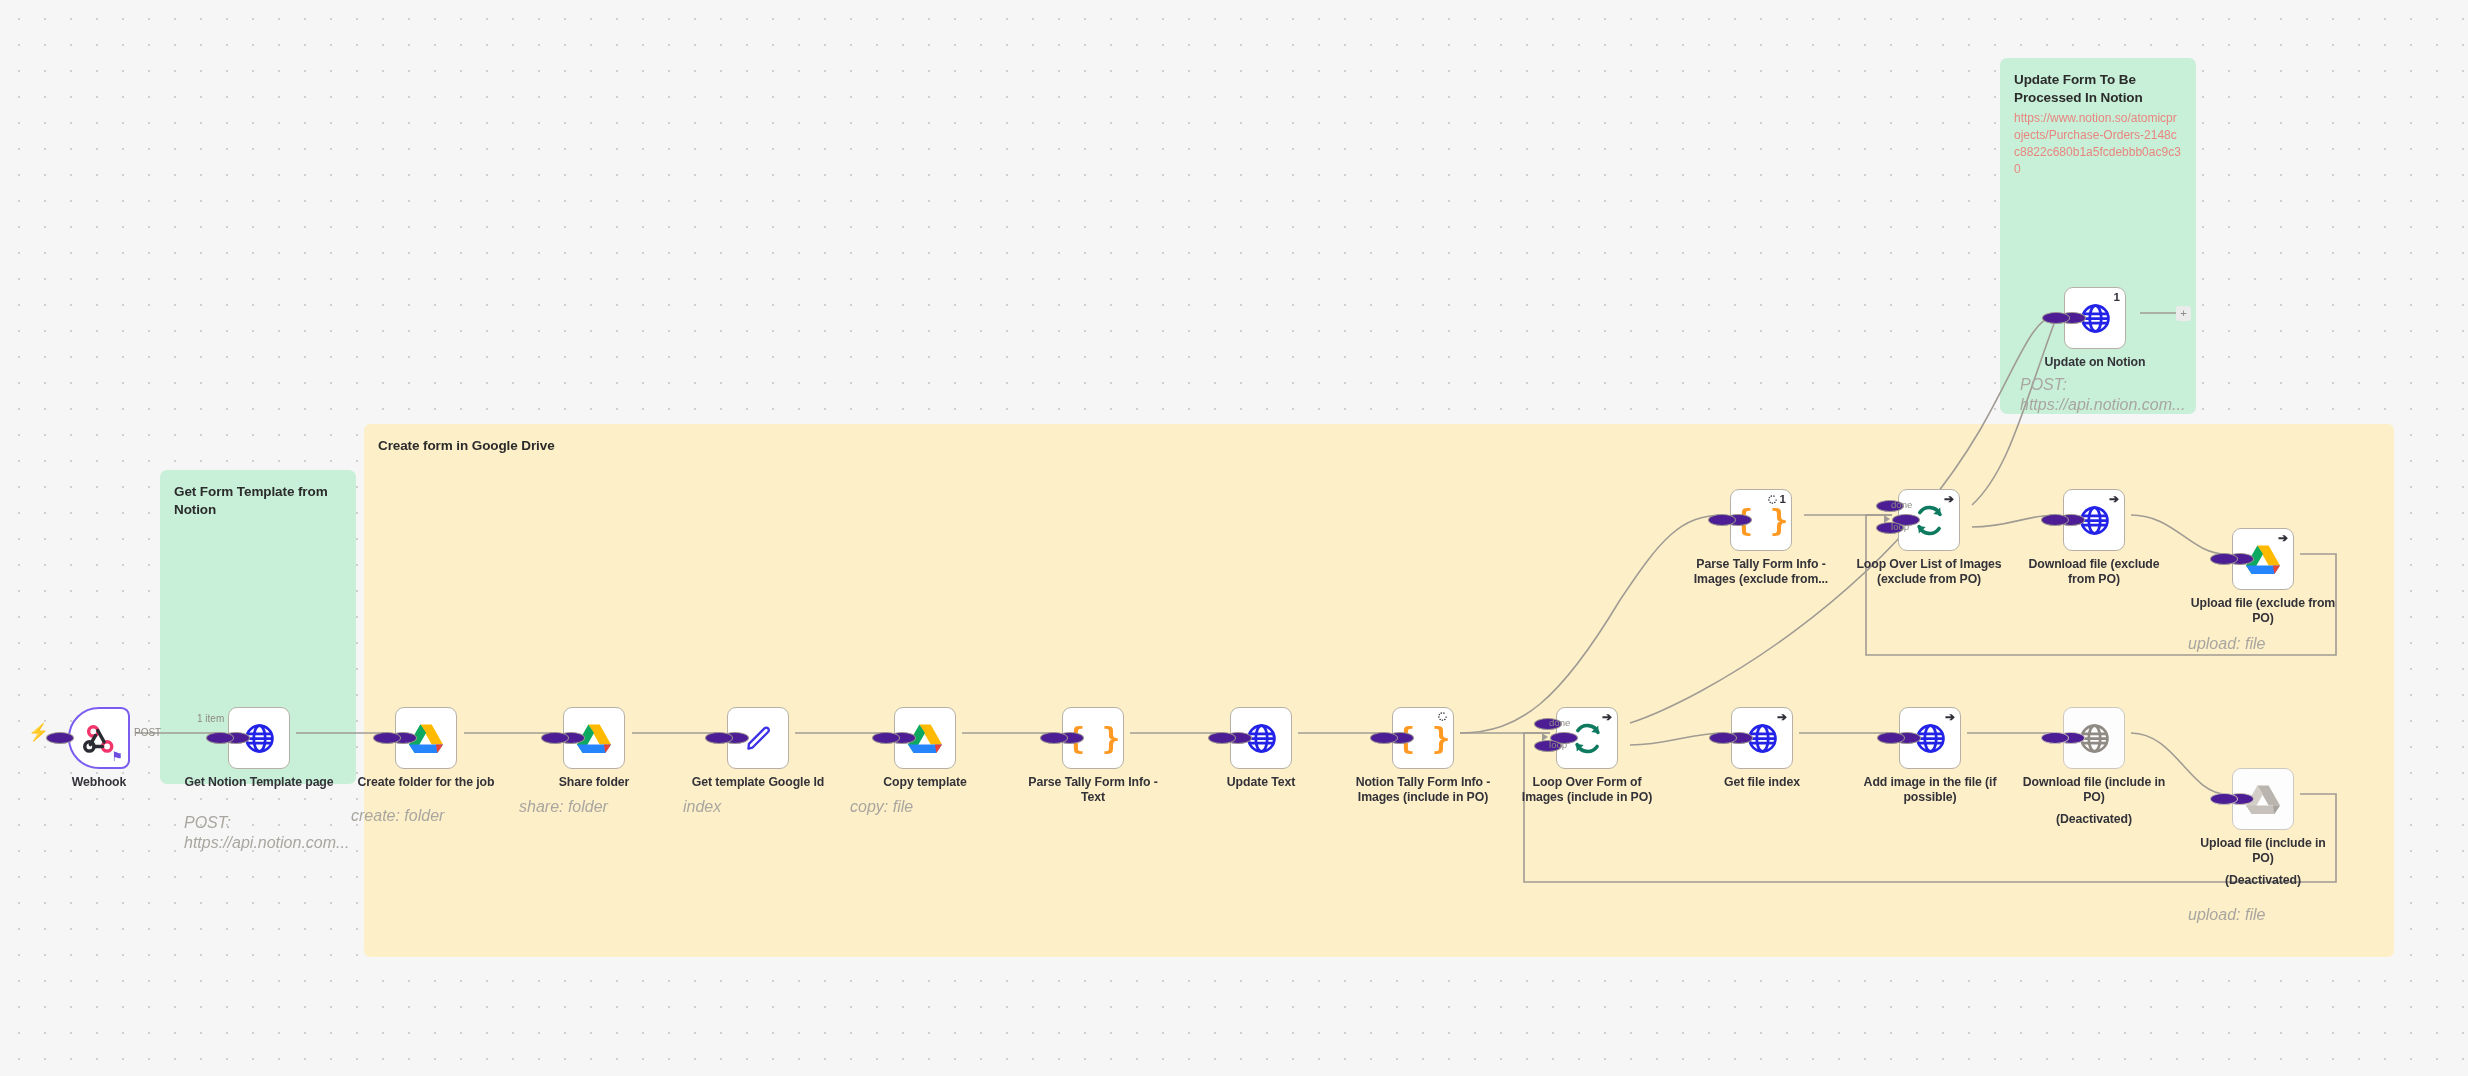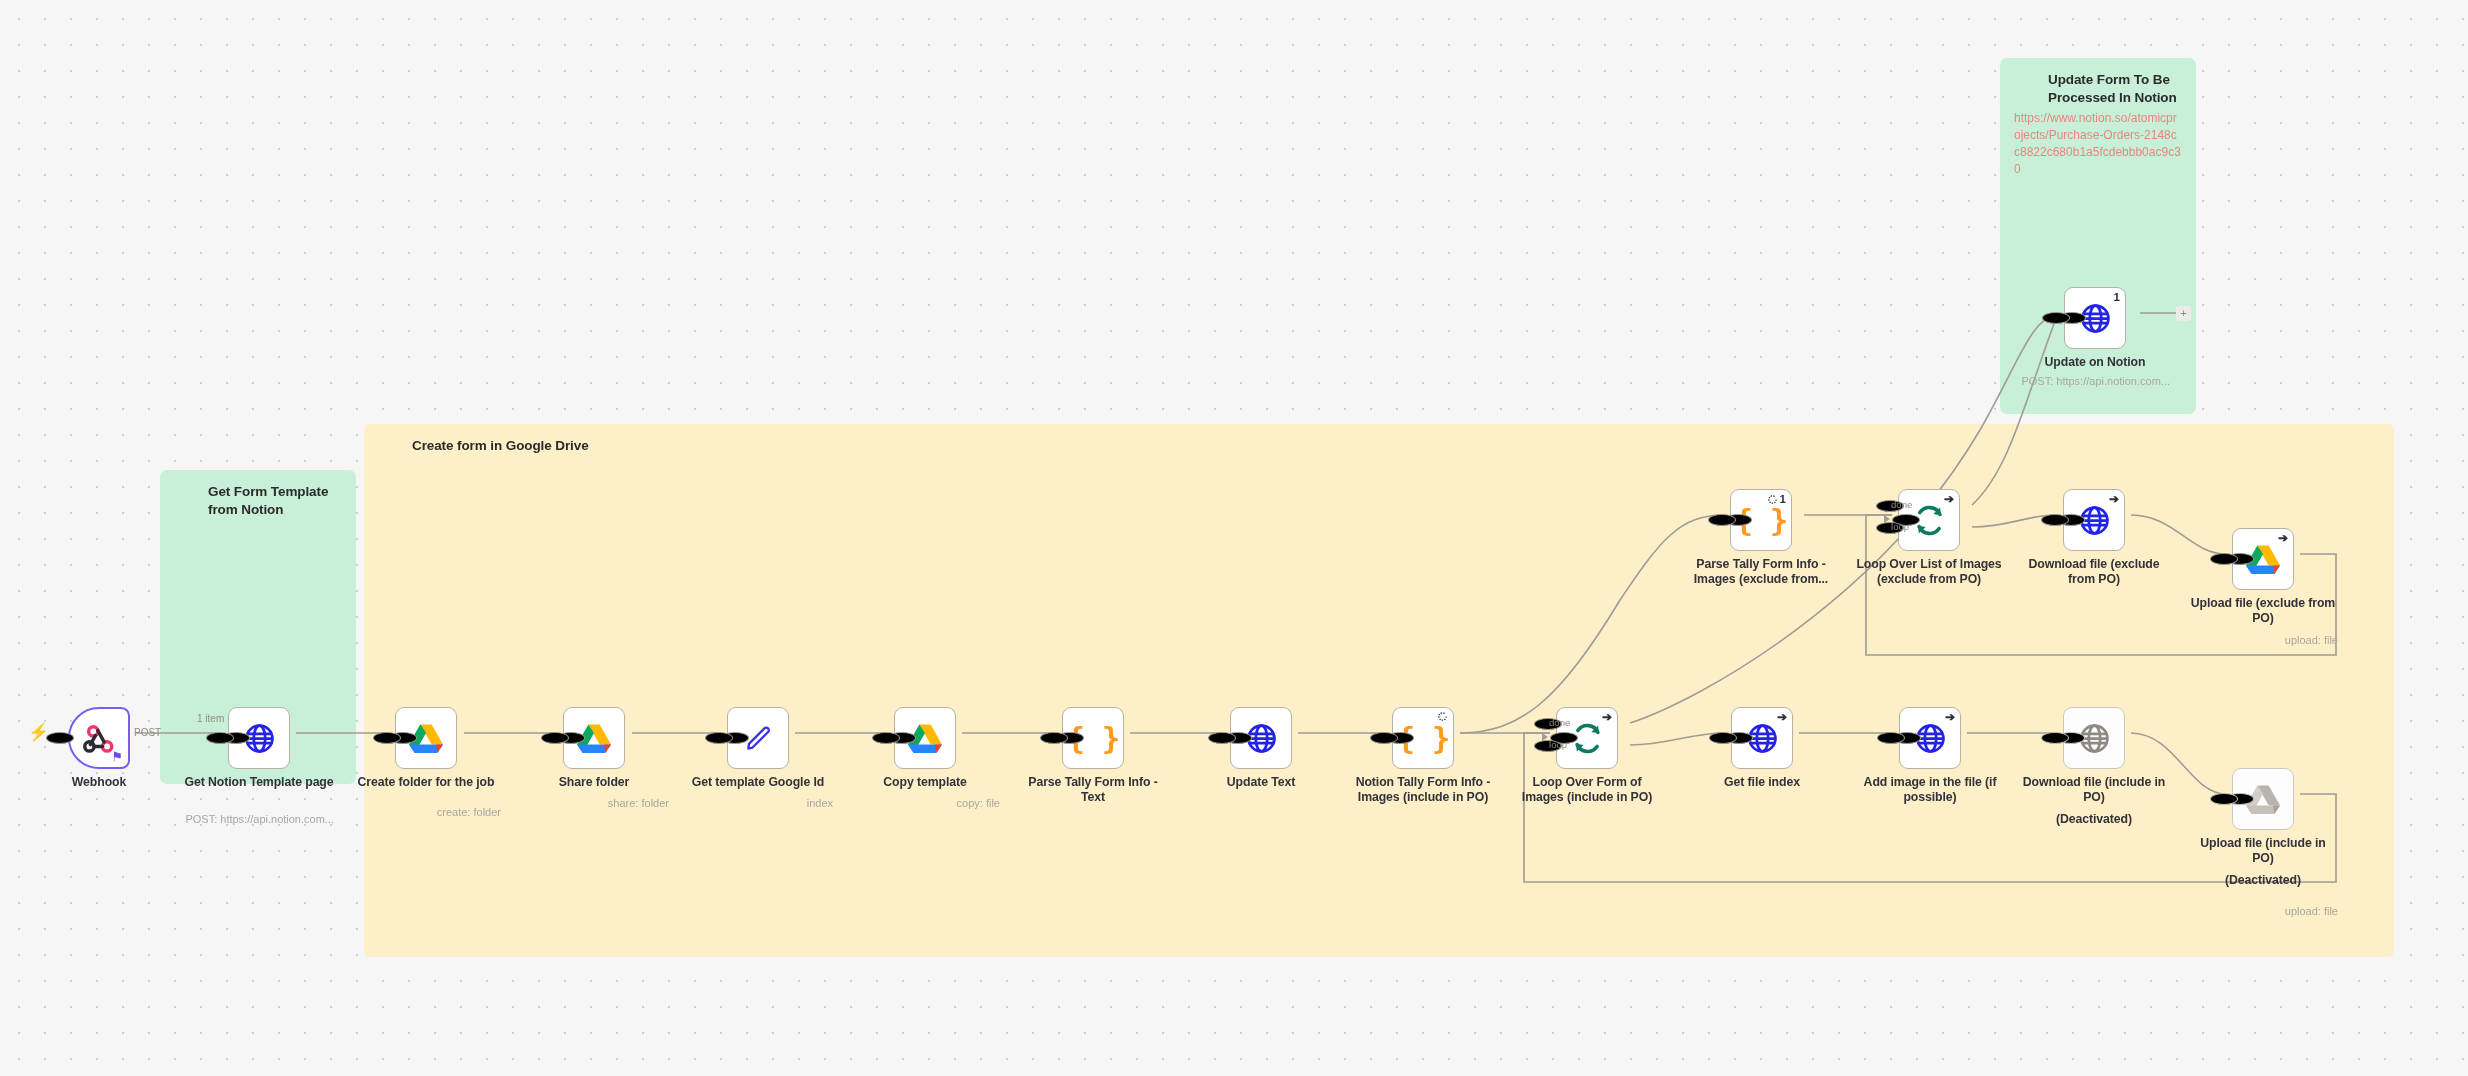--- a/index.html
+++ b/index.html
@@ -22,21 +22,20 @@
     border-radius:7px;
     box-sizing:border-box;
   }
   .sticky.green{background:#c8f0d8;}
   .sticky.yellow{background:#fdf0c9;border-radius:6px;}
   .sticky-title{
     font-size:13.5px;font-weight:700;color:#2b2b2b;
     line-height:1.32;
     padding:13px 14px 0 14px;
     letter-spacing:-0.1px;
-    margin-left:34px;
   }
   .sticky-link{
     font-size:12px;color:#e8857f;line-height:1.42;
     padding:3px 14px 0 14px;word-break:break-all;
   }
 
   
   .node{position:absolute;}
   .node-box{
     position:absolute;left:0;top:0;
@@ -56,28 +55,28 @@
   .node-label{
     position:absolute;
     top:68px;left:-44px;width:150px;
     text-align:center;
     font-size:12.3px;font-weight:700;color:#333238;
     line-height:1.26;letter-spacing:-0.1px;
   }
   .node-sub{
     position:absolute;
     top:-1px;left:-44px;width:150px;
-    text-align:right;
-    font-size:11px;color:#a9a6a0;line-height:1.25;
+    text-align:left;
+    font-size:16px;color:#a9a6a0;line-height:1.25;font-style:italic;
   }
 
   
   .port{
     position:absolute;width:28px;height:12px;border-radius:50%;
-    background:#000000;border:1.6px solid #9b968e;box-sizing:border-box;
+    background:#4c1d95;border:1.6px solid #9b968e;box-sizing:border-box;
     top:25px;
   }
   .port.in{left:-6px;}
   .port.out{right:-6px;}
   .node.deact .port{border-color:#c6c1b8;}
   .port-label{
     position:absolute;font-size:9.6px;color:#8e8a83;
     left:14px;top:-2px;white-space:nowrap;
   }
   .arrowhead{

